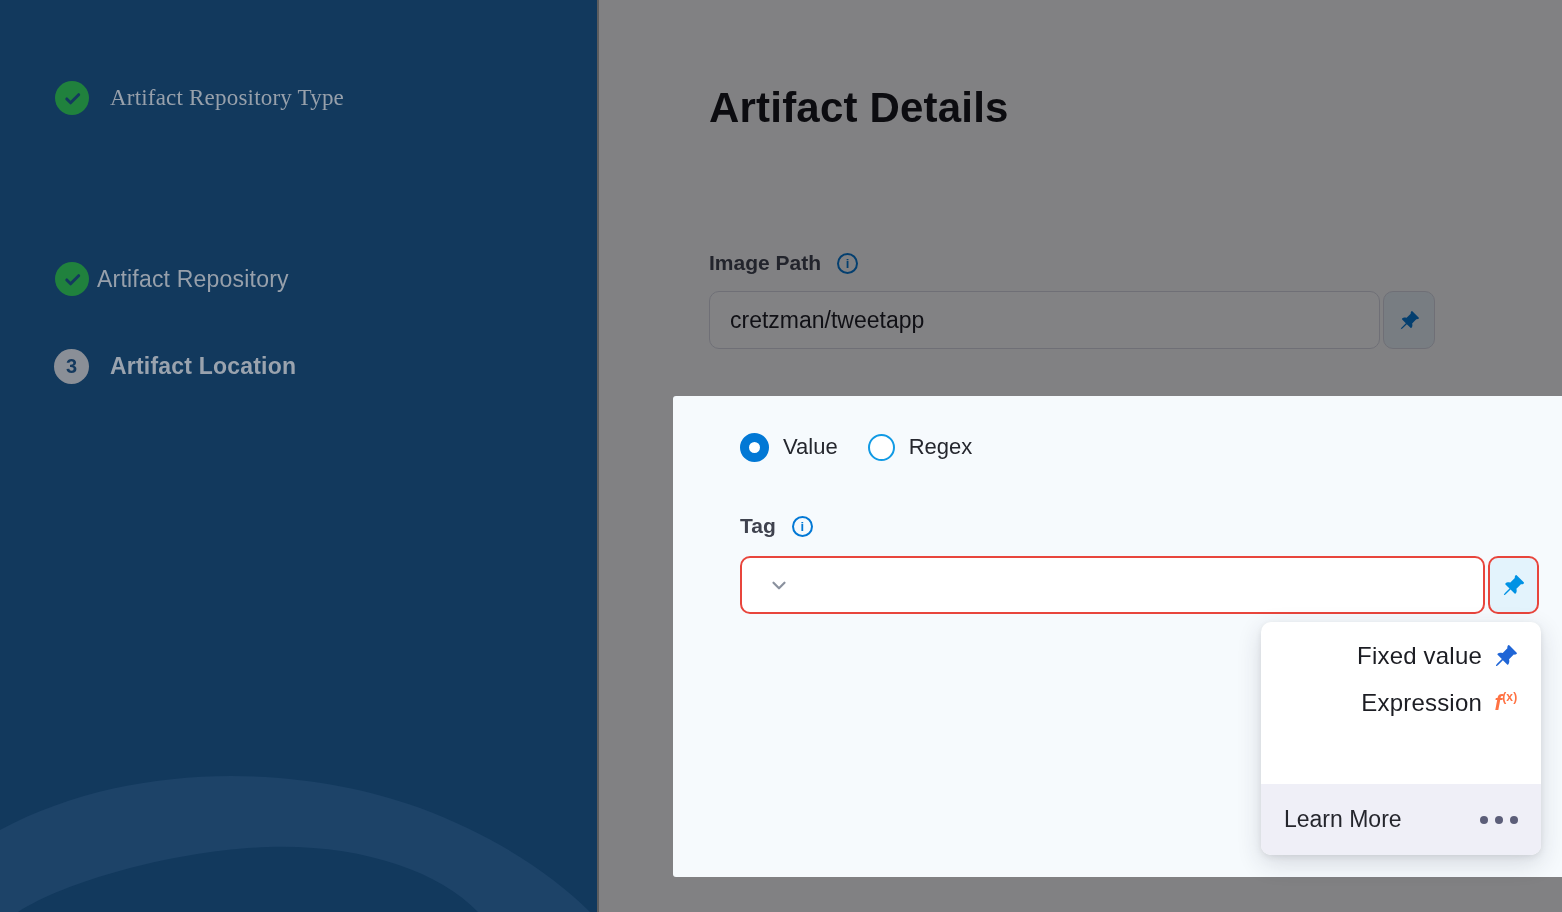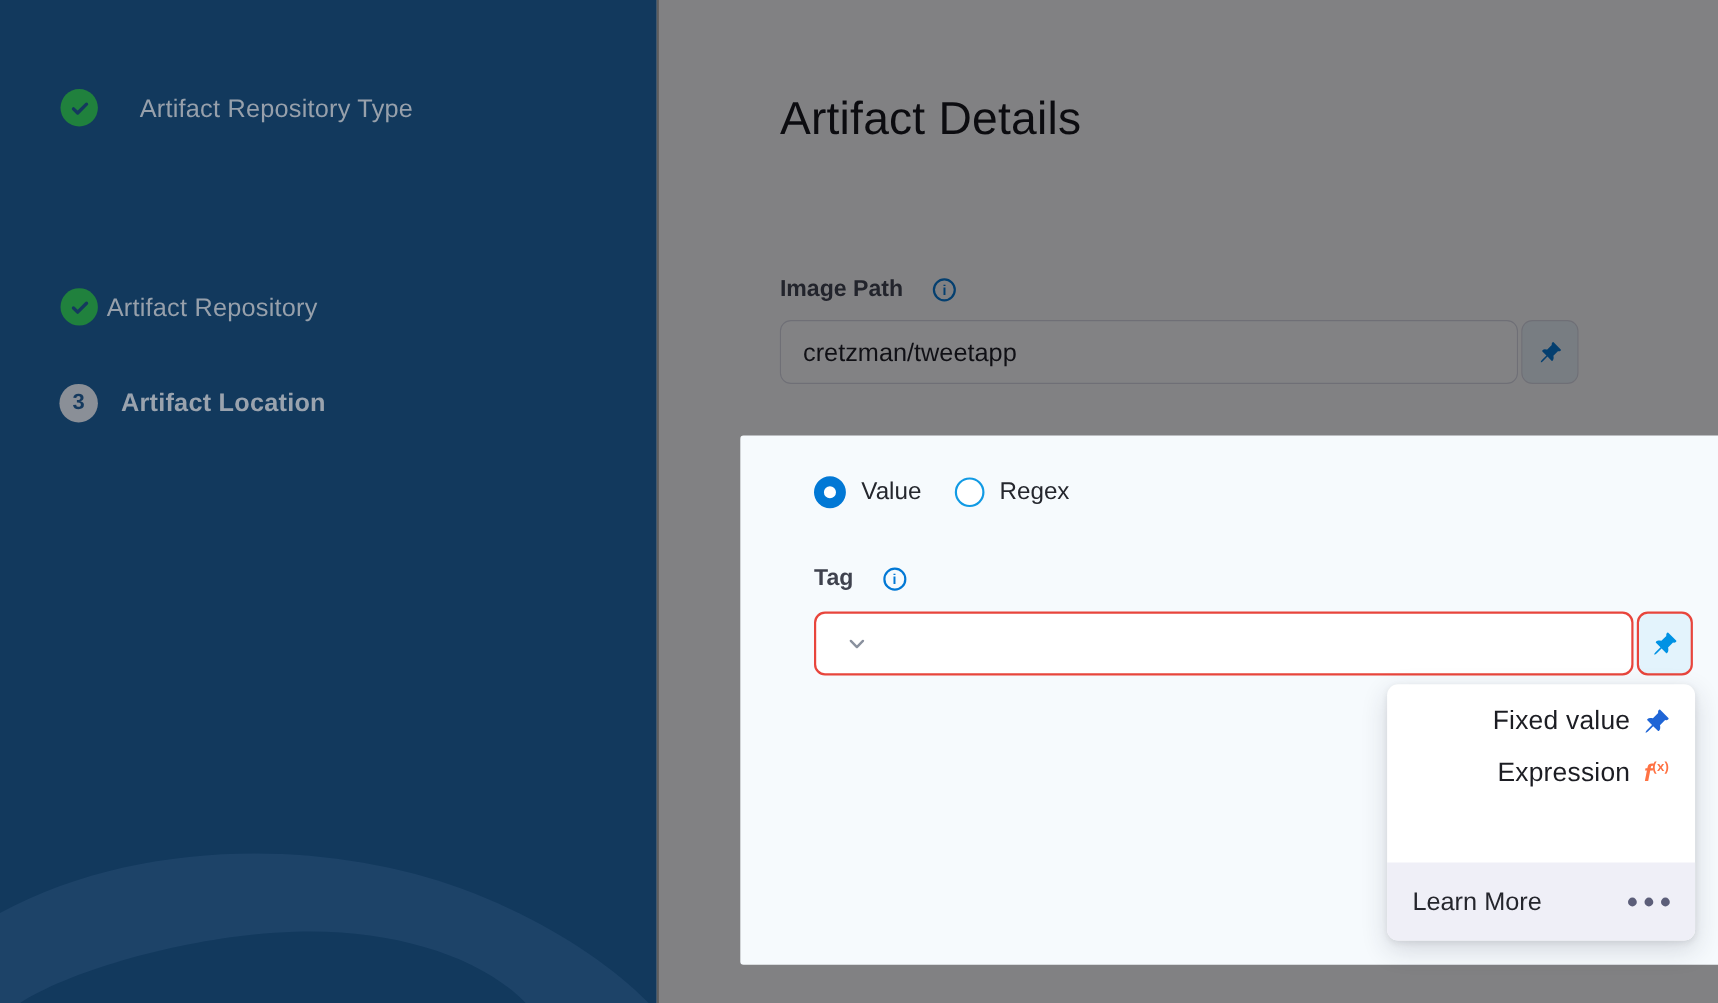--- a/index.html
+++ b/index.html
@@ -12,21 +12,21 @@
   }
 
   
   .sidebar {
     position:absolute; left:0; top:0; width:597px; height:912px;
     background:#12395d; z-index:2; overflow:hidden;
   }
   .wave { position:absolute; left:0; bottom:0; }
   .s-row { position:absolute; display:flex; align-items:center; }
   .s-row .label { color:#97a0ab; font-size:23px; font-weight:500; letter-spacing:.2px; }
-  .row-1 { left:55px; top:81px;  gap:38px; }
+  .row-1 { left:55px; top:81px;  gap:21px;font-family:Liberation Serif, serif; }
   .row-2 { left:92px; top:163px; gap:17px; }
   .row-2 .label { color:#8c95a1; }
   .row-3 { left:55px; top:262px; gap:8px; }
   .row-4 { left:54px; top:349px; gap:21px; }
   .row-4 .label { font-weight:700; color:#9aa3ae; }
   .check-circle {
     width:34px; height:34px; border-radius:50%;
     background:#20813d; display:flex; align-items:center; justify-content:center;
     flex:0 0 auto;
   }
@@ -37,24 +37,24 @@
   }
   .docker-glyph { width:56px; height:44px; flex:0 0 auto; }
 
   
   .main {
     position:absolute; left:597px; top:0; width:965px; height:912px;
     background:#fdfdfd; z-index:1;
   }
   .page-title {
     position:absolute; left:112px; top:84px;
-    font-size:42px; font-weight:400; color:#131316; letter-spacing:.2px;
+    font-size:42px; font-weight:700; color:#131316; letter-spacing:.2px;
   }
   .field-label {
-    display:flex; align-items:center; gap:27px;
+    display:flex; align-items:center; gap:16px;
     font-size:21px; font-weight:600; color:#3f424e;
   }
   .info-icon {
     width:21px; height:21px; border-radius:50%;
     border:2px solid #0278d5; color:#0278d5;
     font-size:13px; font-weight:700; font-style:normal;
     display:flex; align-items:center; justify-content:center; flex:0 0 auto;
   }
   .imgpath-label { position:absolute; left:112px; top:251px; }
   .input-row { position:absolute; display:flex; align-items:stretch; }

